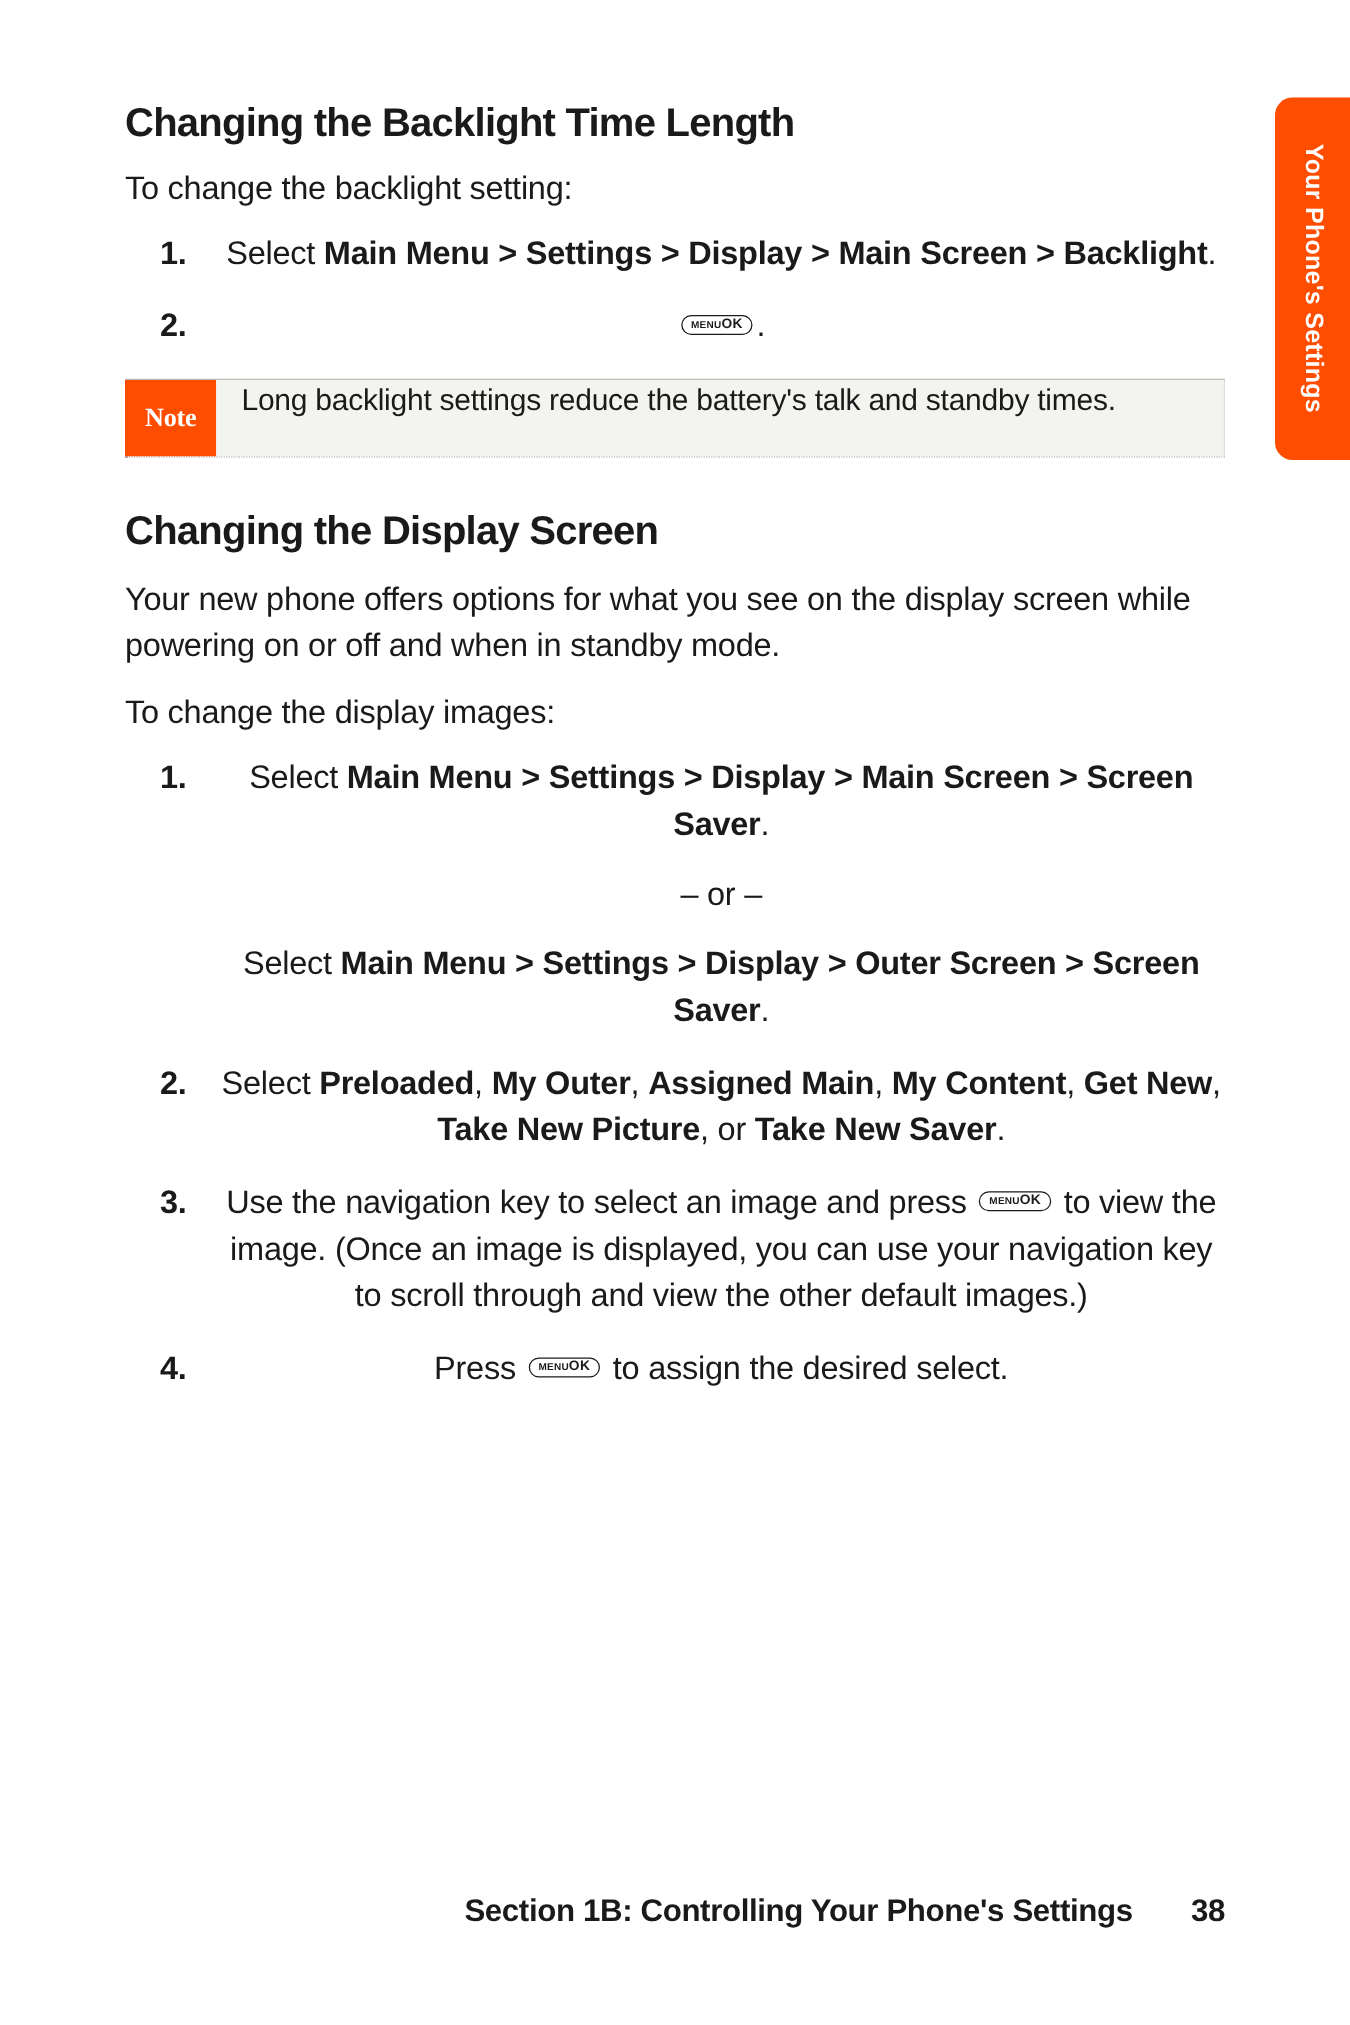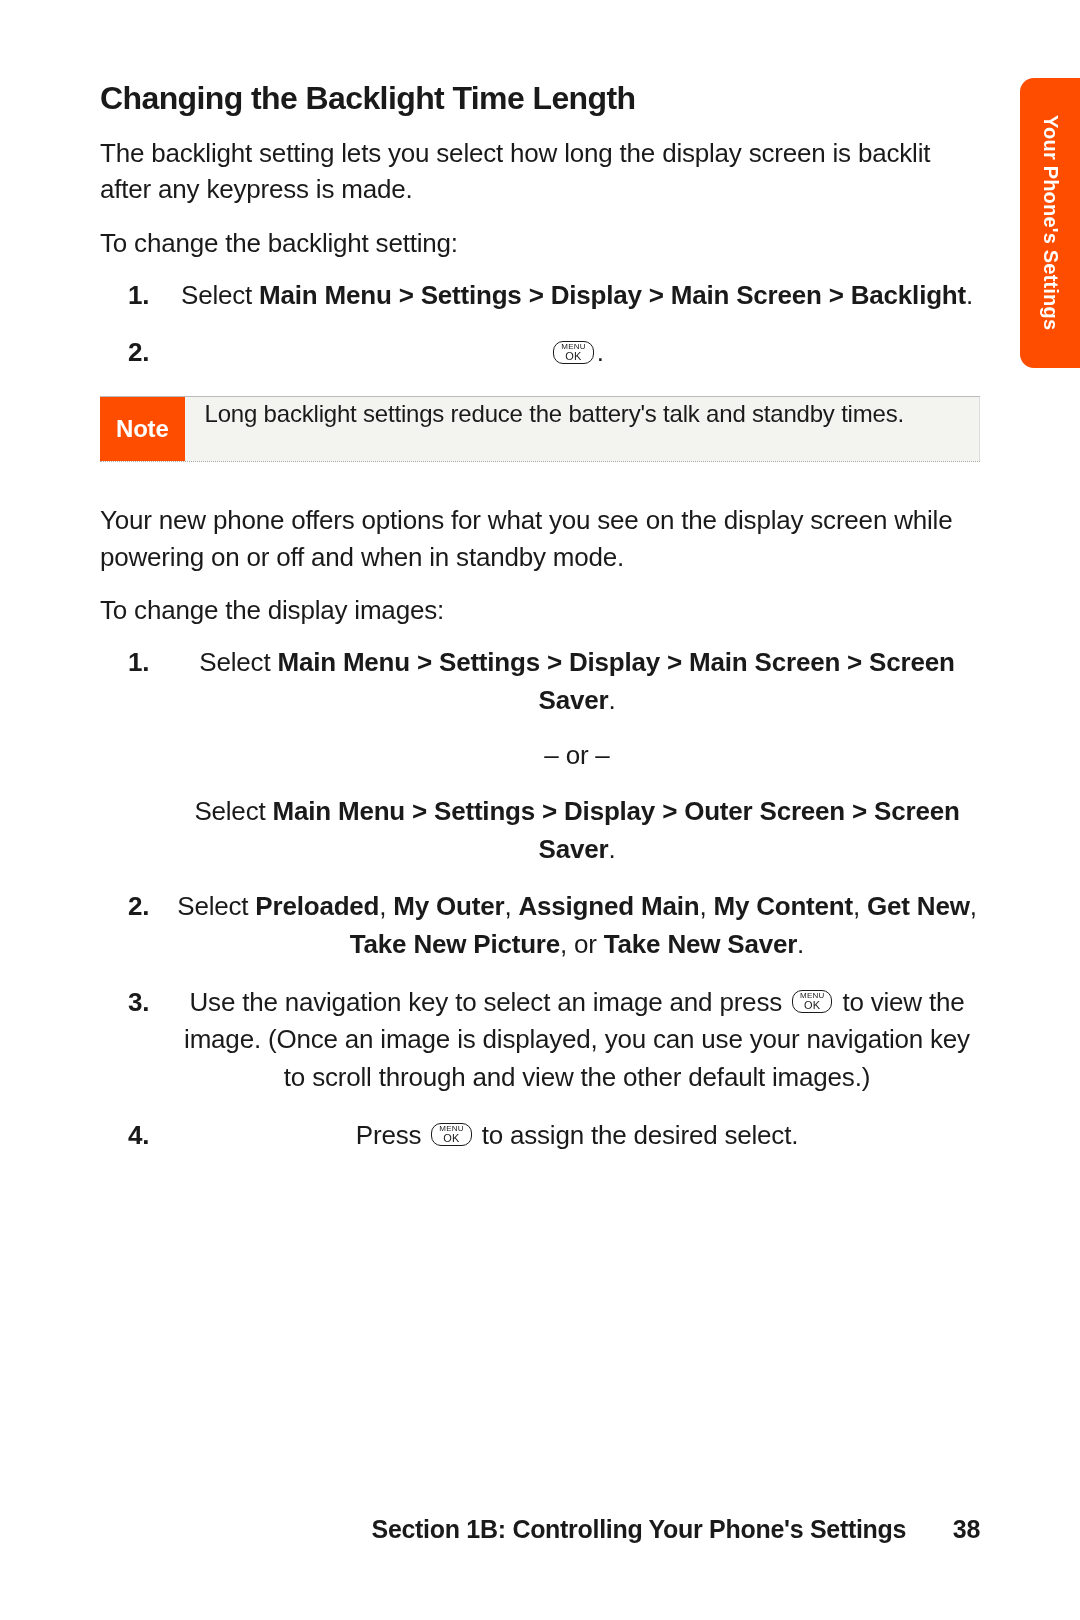--- a/index.html
+++ b/index.html
@@ -65,24 +65,25 @@
   .note-block {
     display: flex;
     margin: 8px 0 40px 0;
     border-top: 1px solid #bbb;
     border-bottom: 1px dotted #aaa;
   }
   .note-label {
     background: #ff4d00;
     color: #fff;
     font-weight: 700;
-    font-size: 24px;
+    font-size: 21px;
     padding: 18px 16px;
     display: flex;
     align-items: flex-start;
+    font-family: Liberation Serif, serif;
   }
   .note-body {
     background: #f3f3f0;
     font-size: 24px;
     line-height: 1.4;
     padding: 0 20px;
     flex: 1;
     border-right: 1px solid #ddd;
   }
   .side-tab {
@@ -98,28 +99,28 @@
     font-weight: 700;
     font-size: 20px;
     writing-mode: vertical-rl;
     display: flex;
     align-items: center;
     justify-content: center;
     letter-spacing: 0.2px;
   }
   .menu-ok-key {
     display: inline-flex;
-    flex-direction: column;
+    flex-direction: row;
     align-items: center;
     justify-content: center;
     border: 1.5px solid #1a1a1a;
     border-radius: 10px;
     padding: 1px 7px 2px 7px;
     font-size: 10px;
-    font-weight: 400;
+    font-weight: 700;
     line-height: 0.95;
     vertical-align: middle;
     margin: 3px 3px;
     transform: translateY(-2px);
   }
   .menu-ok-key .top { font-size: 8px; letter-spacing: 0.2px; }
   .menu-ok-key .bot { font-size: 11px; letter-spacing: 0.3px; }
   .footer {
     position: absolute;
     bottom: 76px;
@@ -138,40 +139,40 @@
 </head>
 <body>
 
 <div class="page">
 
   <div class="side-tab">
     <span>Your Phone's Settings</span>
   </div>
 
   <h2 class="section-title">Changing the Backlight Time Length</h2>
-  <p class="body-text">The backlight setting lets you select how long the display screen is backlit after any keypress is made.</p>
   <p class="subheading">To change the backlight setting:</p>
 
   <ol class="steps">
     <li>
       <span>Select </span><span class="bold">Main Menu &gt; Settings &gt; Display &gt; Main Screen &gt; Backlight</span><span>.</span>
     </li>
     <li>
       <span class="menu-ok-key">
           <span class="top">MENU</span>
           <span class="bot">OK</span>
         </span><span>.</span>
     </li>
   </ol>
 
   <div class="note-block">
     <div class="note-label">Note</div>
     <div class="note-body">Long backlight settings reduce the battery's talk and standby times.</div>
   </div>
 
+  <h2 class="section-title">Changing the Display Screen</h2>
   <p class="body-text">Your new phone offers options for what you see on the display screen while powering on or off and when in standby mode.</p>
   <p class="subheading">To change the display images:</p>
 
   <ol class="steps">
     <li>
       <span>Select </span><span class="bold">Main Menu &gt; Settings &gt; Display &gt; Main Screen &gt; Screen Saver</span><span>.</span>
       <span class="or-line">– or –</span>
       <span>Select </span><span class="bold">Main Menu &gt; Settings &gt; Display &gt; Outer Screen &gt; Screen Saver</span><span>.</span>
     </li>
     <li>

